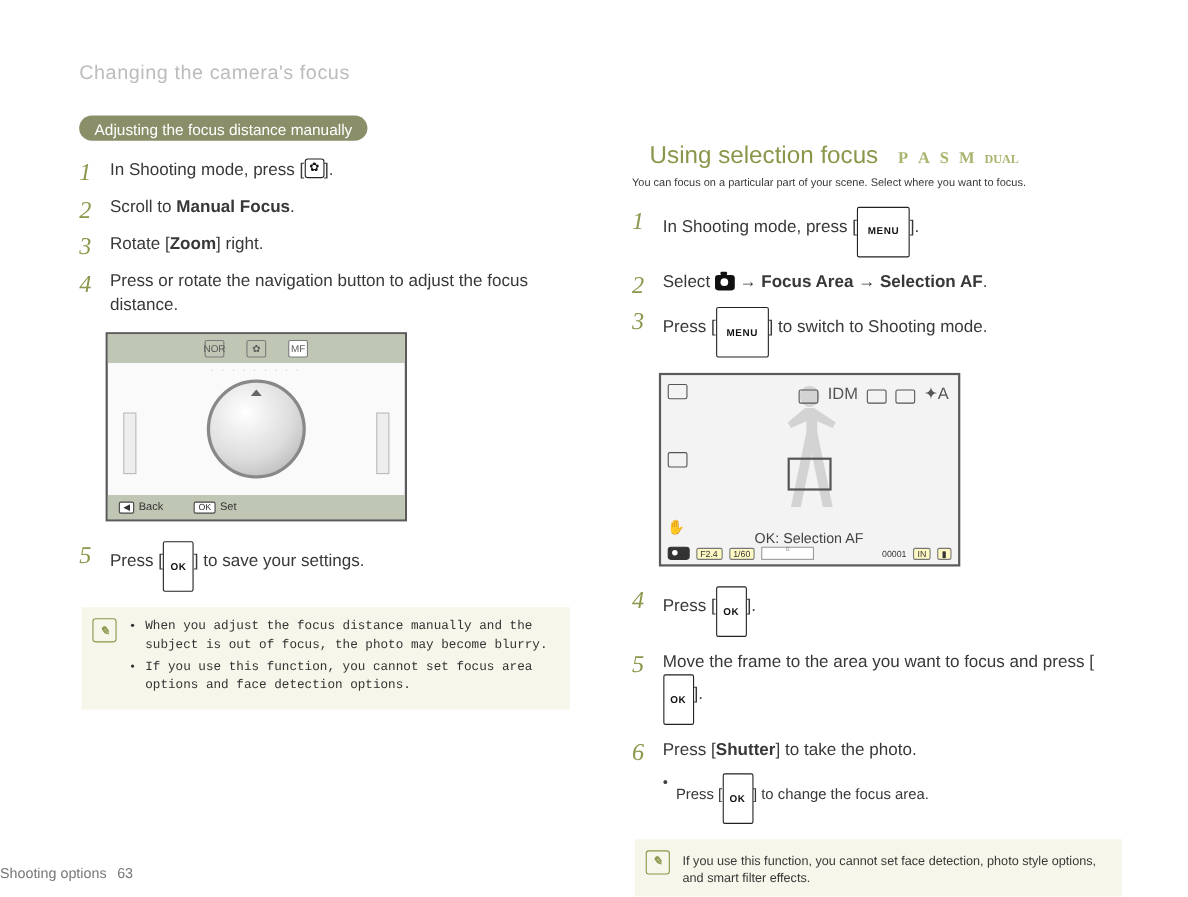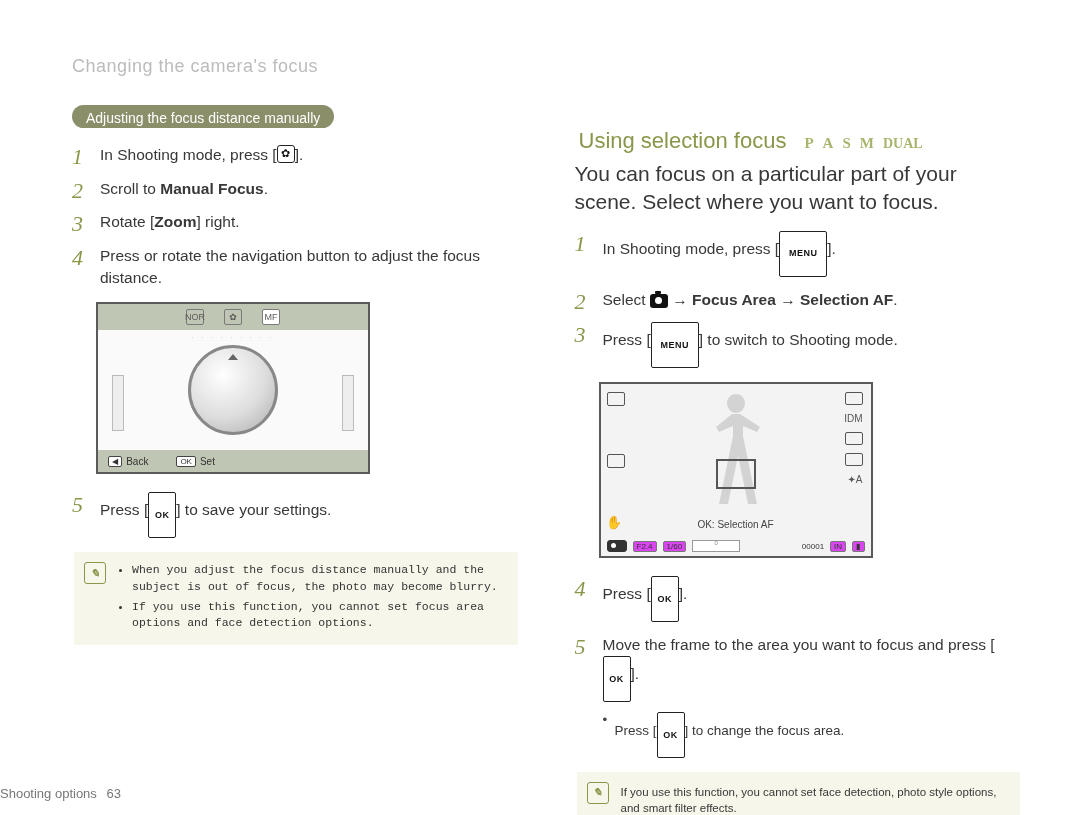--- a/index.html
+++ b/index.html
@@ -46,40 +46,40 @@
     border-radius:14px;
     padding:5px 14px 2px;
     font-size:14px;
     font-weight:400;
     margin-bottom:16px;
   }
   h2.title{
     color:var(--olive);
     font-weight:400;
     font-size:22px;
-    margin:0 0 6px 4px;
+    margin:0 0 6px 16px;
     display:flex;
     align-items:baseline;
     gap:18px;
   }
   .modes{
     display:flex;
     gap:8px;
     align-items:baseline;
   }
   .mode{
     color:var(--olive-light);
     font-family:"Georgia",serif;
     font-weight:600;
     font-size:15px;
     letter-spacing:1px;
   }
-  .mode.small{font-size:14px;letter-spacing:0;}
+  .mode.small{font-size:11px;letter-spacing:0;}
   .intro{
-    font-size:21px;
+    font-size:10px;
     line-height:1.35;
     margin:0 0 14px 0;
   }
   ol.steps{
     list-style:none;
     padding:0;
     margin:0 0 14px 0;
     counter-reset:step;
   }
   ol.steps>li{
@@ -213,32 +213,32 @@
   .focus-box{
     position:absolute;left:50%;top:52%;transform:translate(-50%,-50%);
     width:36px;height:26px;border:2px solid #555;
   }
   .lcd2 .icons-left{
     position:absolute;left:6px;top:8px;display:flex;flex-direction:column;gap:48px;
   }
   .lcd2 .icons-left .ic{width:16px;height:12px;border:1px solid #555;border-radius:2px;}
   .lcd2 .icons-left .ic.hand{border-radius:4px;position:relative;border:none;width:16px;height:16px;font-size:13px;color:#555;line-height:1;}
   .lcd2 .icons-right{
-    position:absolute;right:8px;top:8px;display:flex;flex-direction:column;gap:8px;align-items:flex-end;font-size:10px;color:#555;
+    position:absolute;right:8px;top:8px;display:flex;flex-direction:row;gap:8px;align-items:flex-end;font-size:15px;color:#555;
   }
   .lcd2 .icons-right .r{width:16px;height:11px;border:1px solid #555;border-radius:2px;display:flex;align-items:center;justify-content:center;font-size:7px;}
   .lcd2 .ok-label{
-    position:absolute;bottom:26px;left:50%;transform:translateX(-50%);
-    font-size:10px;color:#444;
+    position:absolute;bottom:16px;left:50%;transform:translateX(-50%);
+    font-size:13px;color:#444;
   }
   .lcd2 .botrow{
     position:absolute;bottom:4px;left:6px;right:6px;
     display:flex;align-items:center;gap:6px;color:#333;font-size:8px;
   }
-  .lcd2 .chip{border:1px solid #777;border-radius:2px;padding:0 3px;background:#d946ef;}
+  .lcd2 .chip{border:1px solid #777;border-radius:2px;padding:0 3px;background:#fef9c3;}
   .lcd2 .chip.dark{background:#333;color:#fff;border-color:#333;width:12px;height:10px;border-radius:3px;position:relative;}
   .lcd2 .chip.dark::before{content:"";position:absolute;top:2px;left:3px;width:5px;height:5px;border-radius:50%;background:#fff;}
   .lcd2 .spacer{flex:1;}
   .lcd2 .gauge{border:1px solid #999;width:46px;height:10px;position:relative;background:#fff;}
   .lcd2 .gauge::after{content:"0";position:absolute;top:-1px;left:50%;transform:translateX(-50%);font-size:6px;color:#888;}
 
   
   .note{
     display:flex;gap:12px;align-items:flex-start;
     background:var(--note-bg);
@@ -401,20 +401,23 @@
       </div>
     </div>
 
     <ol class="steps">
       <li data-num="4">
         <span>Press [</span><span class="inline-icon box ok">OK</span><span>].</span>
       </li>
       <li data-num="5">
         <span>Move the frame to the area you want to focus and press [</span><span class="inline-icon box ok">OK</span><span>].</span>
       </li>
+      <li data-num="6">
+        <span>Press [</span><span class="bold">Shutter</span><span>] to take the photo.</span>
+      </li>
     </ol>
 
     <div class="sub-bullet">
       <span>Press [</span><span class="inline-icon box ok">OK</span><span>] to change the focus area.</span>
     </div>
 
     <div class="note single">
       <div class="note-icon">✎</div>
       <div class="txt">If you use this function, you cannot set face detection, photo style options, and smart filter effects.</div>
     </div>

